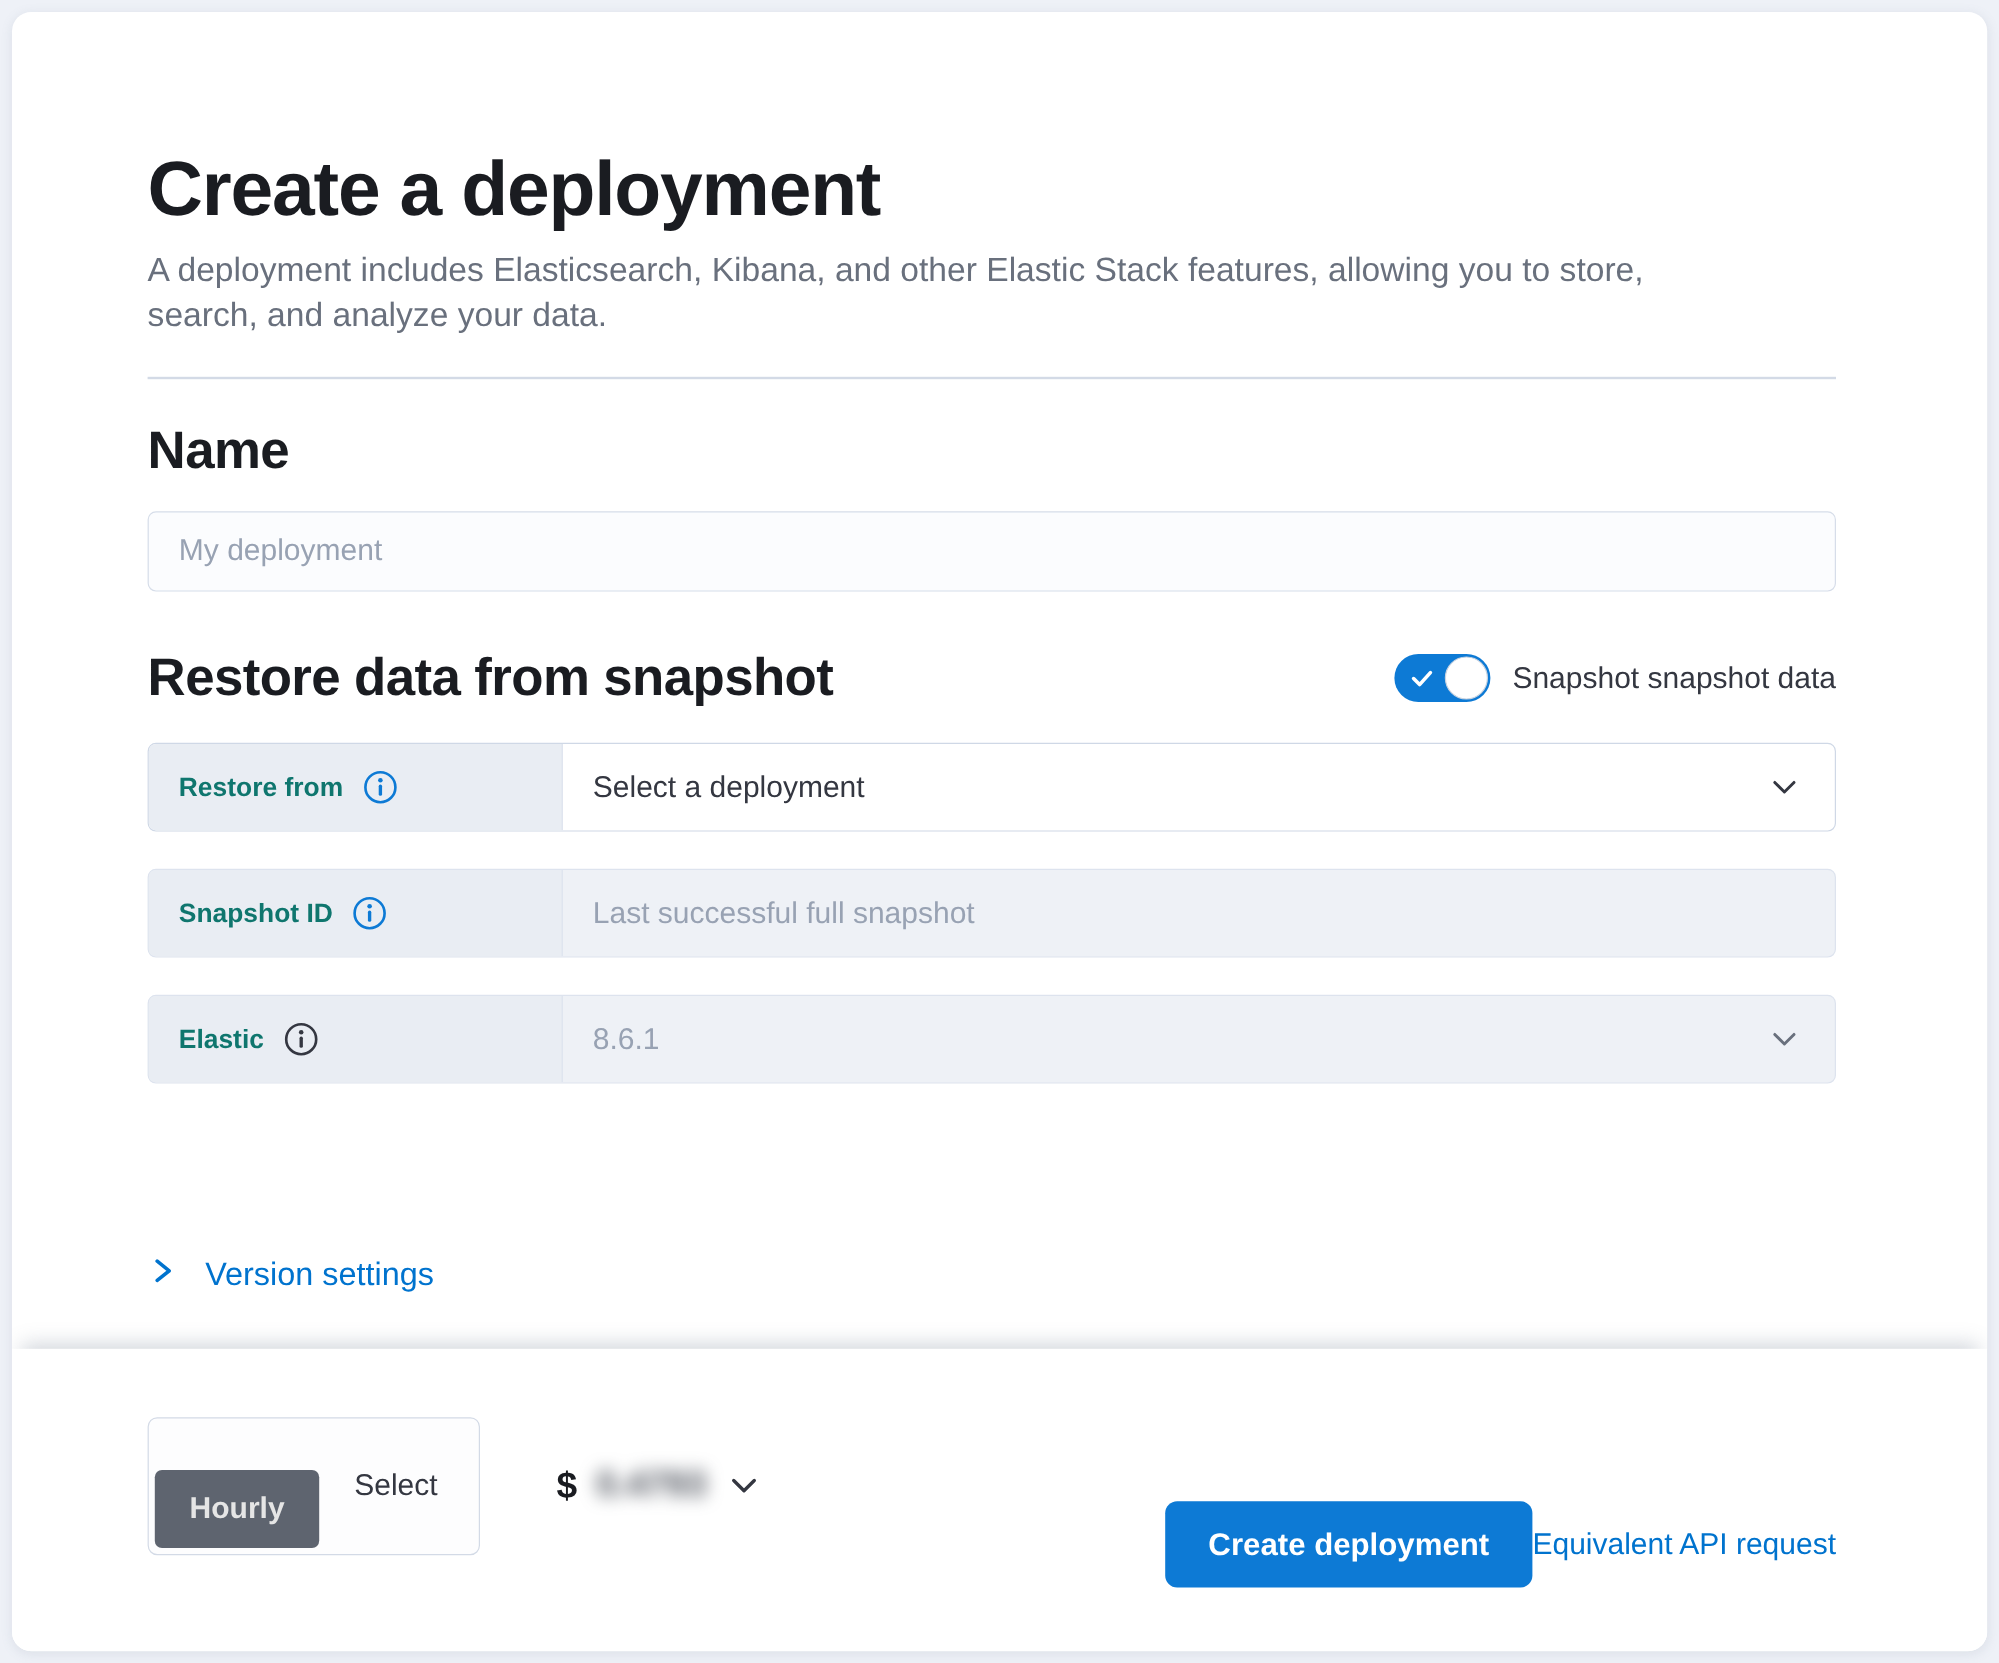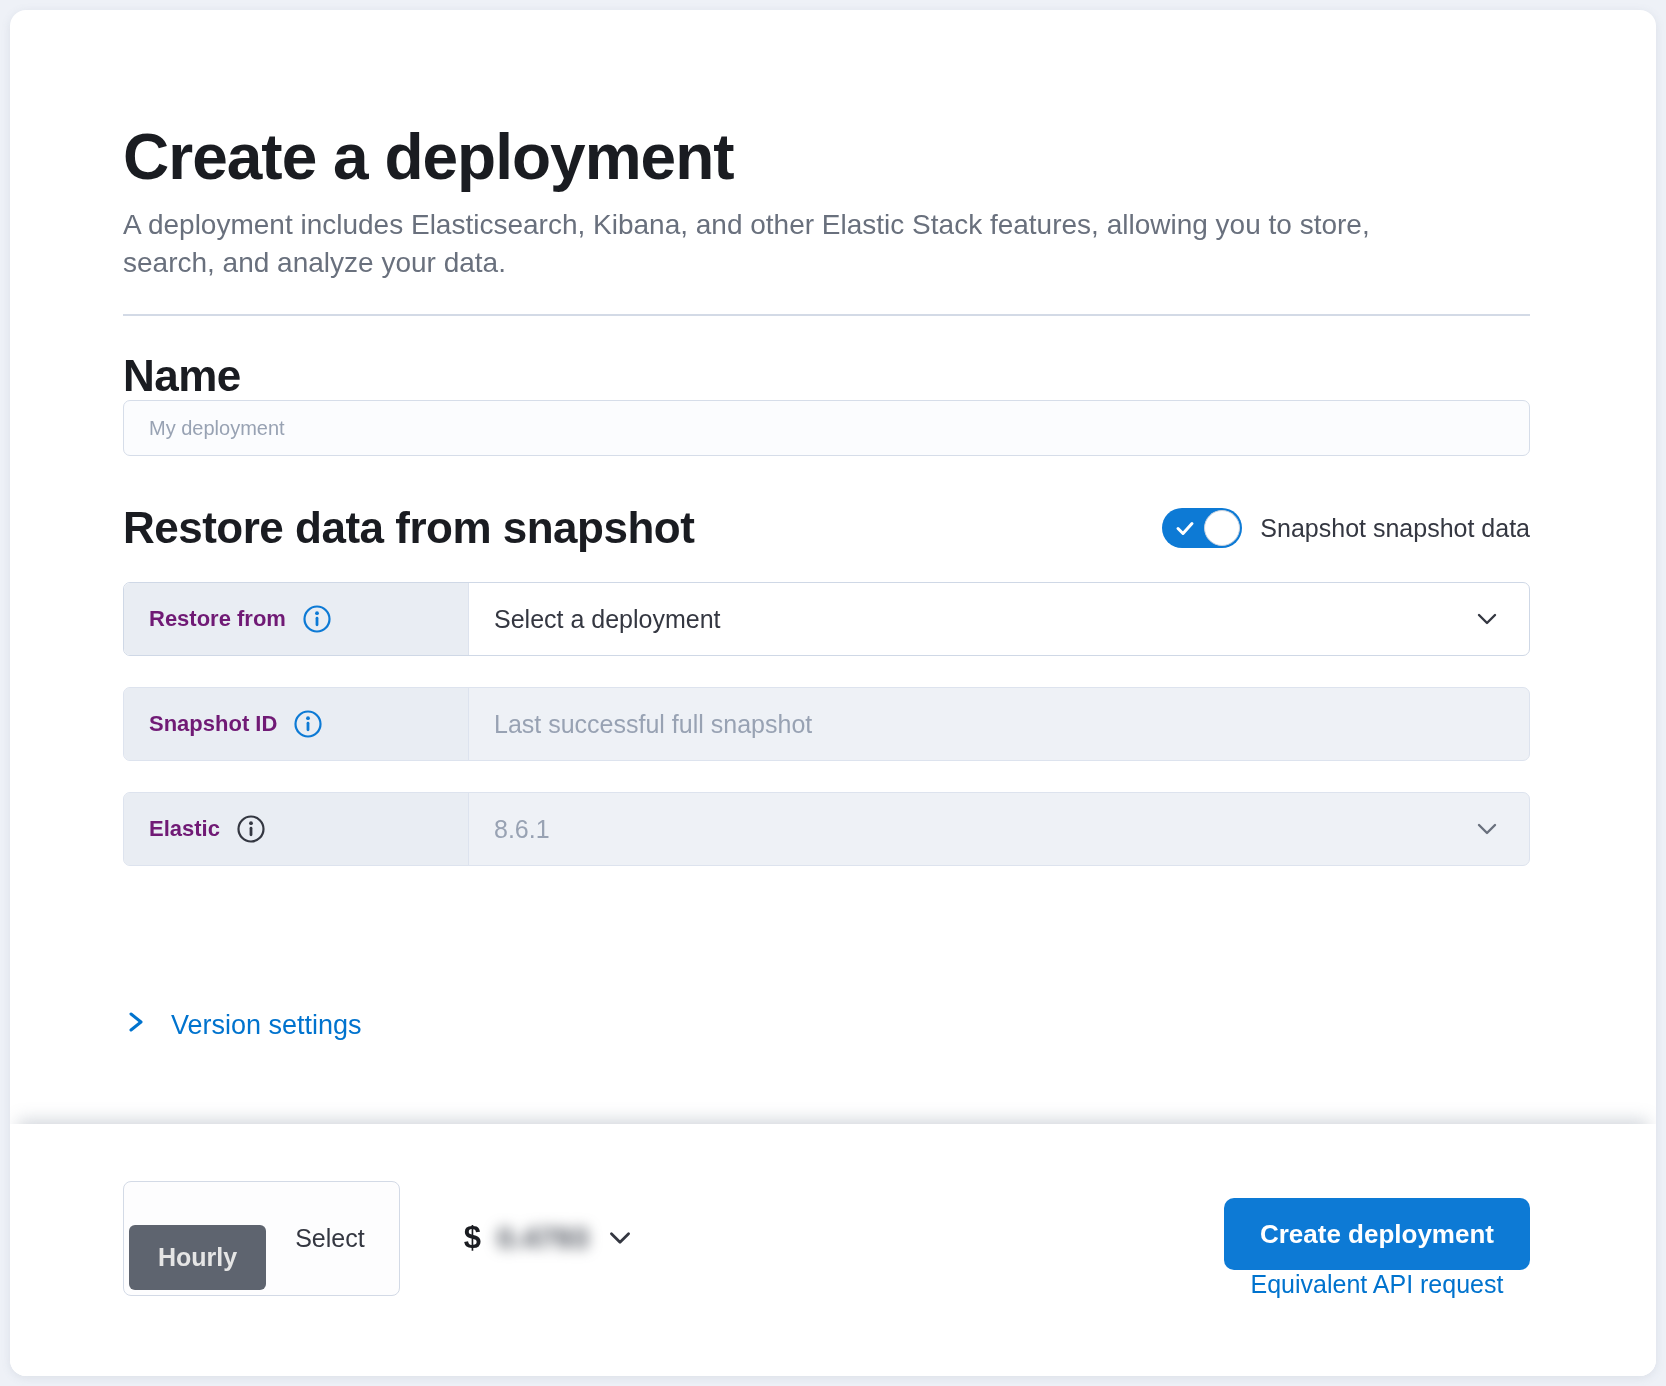--- a/index.html
+++ b/index.html
@@ -47,27 +47,28 @@
   }
   .section-heading {
     font-size: 44px;
     font-weight: 700;
     color: #1a1c21;
     letter-spacing: -0.5px;
     line-height: 1.1;
   }
   .name-heading { margin-top: 36px; }
   .name-input {
+    margin-top: 26px;
     width: 100%;
-    height: 56px;
+    height: 67px;
     background: #fbfcfe;
     border: 1px solid #d6dde9;
     border-radius: 7px;
     font-family: inherit;
-    font-size: 20px;
+    font-size: 25px;
     color: #343741;
     padding: 0 25px;
     outline: none;
   }
   .name-input::placeholder { color: #98a2b3; }
 
   .restore-header {
     margin-top: 48px;
     display: flex;
     align-items: center;
@@ -117,21 +118,21 @@
     display: flex;
     align-items: center;
     gap: 16px;
     padding-left: 25px;
     background: #e9edf3;
     border-right: 1px solid #dde3ee;
   }
   .row-label .label-text {
     font-size: 22px;
     font-weight: 700;
-    color: #701a75;
+    color: #0f766e;
     text-align: right;
   }
   .info-icon { display: inline-flex; cursor: pointer; }
   .info-icon.blue { color: #0d7ad5; }
   .info-icon.dark { color: #343741; }
   .row-value {
     flex: 1;
     display: flex;
     align-items: center;
     justify-content: space-between;
@@ -214,21 +215,21 @@
   }
   .price-amount {
     font-size: 30px;
     font-weight: 600;
     color: #4a4f59;
     filter: blur(7px);
     user-select: none;
   }
   .footer-right {
     display: flex;
-    flex-direction: column;
+    flex-direction: row;
     align-items: center;
   }
   .create-btn {
     font-family: inherit;
     background: #0d7ad5;
     color: #ffffff;
     font-size: 26px;
     font-weight: 600;
     border: none;
     border-radius: 10px;

